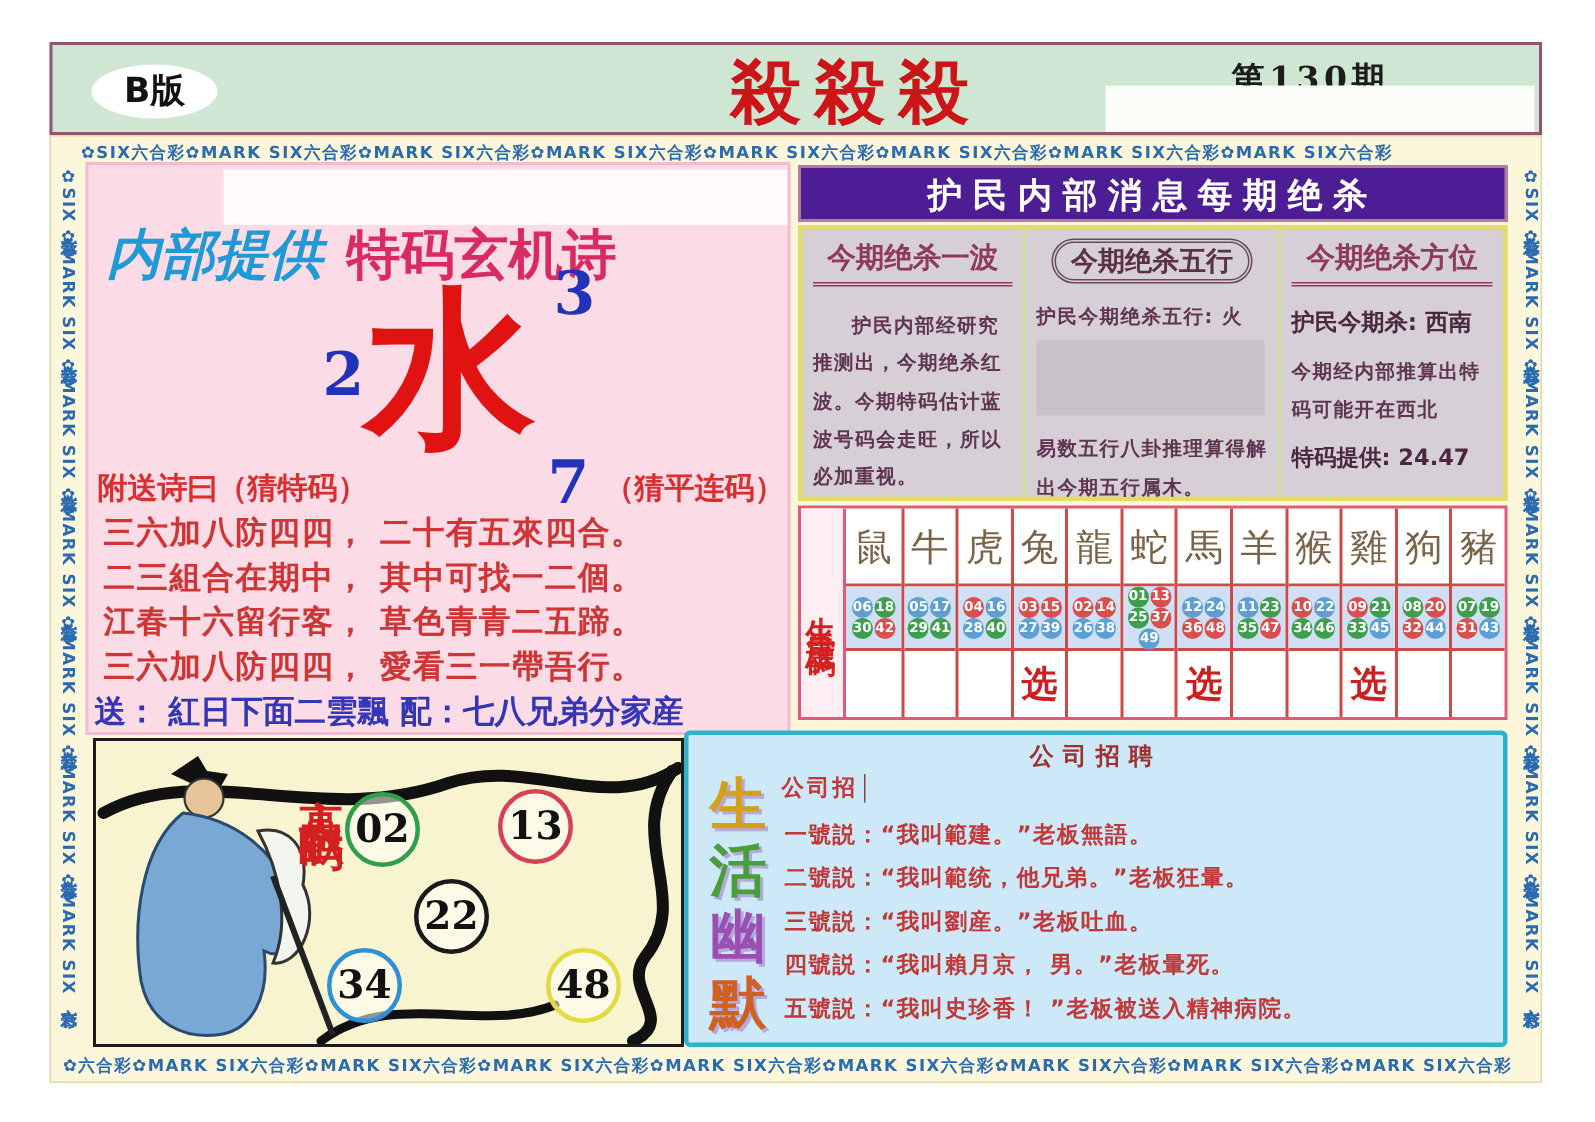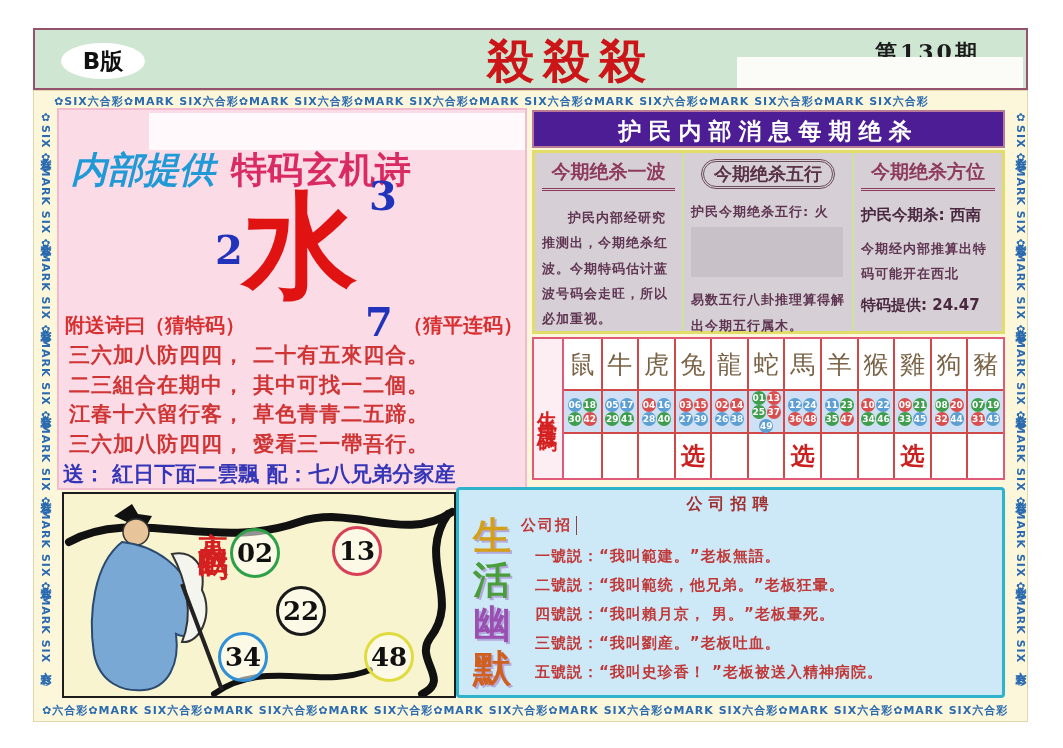--- a/index.html
+++ b/index.html
@@ -7,21 +7,21 @@
         font-family:"DejaVu Sans",sans-serif;}
   #page *{box-sizing:border-box;}
   .abs{position:absolute;}
 
   
   #header-band{left:33px;top:28px;width:995px;height:62px;background:#cfe7d2;border:2px solid #96536e;}
   #edition-badge{position:absolute;left:26px;top:13px;width:84px;height:36px;background:#ffffff;
        border-radius:50%;text-align:center;line-height:36px;font-size:23px;font-weight:bold;color:#111;}
   #page-title{position:absolute;left:452px;top:0px;font-size:47px;font-weight:bold;color:#cc1518;
        letter-spacing:9px;font-family:"DejaVu Serif",serif;}
-  #issue-number{position:absolute;left:840px;top:8px;font-size:22px;font-weight:bold;color:#1c1c1c;
+  #issue-number{position:absolute;left:786px;top:8px;font-size:22px;font-weight:bold;color:#1c1c1c;
        letter-spacing:3px;font-family:"DejaVu Serif",serif;}
   #band-blank-box{position:absolute;left:702px;top:27px;width:286px;height:31px;background:#fbfbf8;}
 
   
   #frame{left:33px;top:90px;width:995px;height:632px;background:#fcf7da;border:1px solid #e0d8ac;}
   .bstrip{position:absolute;color:#2a6ab0;font-size:11px;letter-spacing:1px;white-space:nowrap;
        overflow:hidden;font-weight:bold;}
   #bstrip-top{left:20px;top:3px;width:955px;height:16px;}
   #bstrip-bottom{left:8px;top:612px;width:975px;height:16px;}
   #bstrip-left{left:2px;top:20px;width:16px;height:590px;writing-mode:vertical-rl;}
@@ -101,21 +101,21 @@
        color:#a03030;letter-spacing:6px;}
   #rb-side{position:absolute;left:10px;top:24px;width:46px;}
   .deco-char{font-size:38px;font-weight:bold;font-family:"DejaVu Serif",serif;line-height:44px;text-align:center;
        text-shadow:2px 2px 0 rgba(150,90,190,.45);}
   .deco-c0{color:#d4a017;}
   .deco-c1{color:#4a9e3a;}
   .deco-c2{color:#9a50b0;}
   .deco-c3{color:#d06020;}
   #rb-intro{position:absolute;left:62px;top:26px;font-size:15px;font-weight:bold;color:#c03838;
        letter-spacing:2px;border-right:1px solid #884444;padding-right:4px;}
-  #rb-lines{position:absolute;left:76px;top:52px;right:8px;}
+  #rb-lines{position:absolute;left:64px;top:52px;right:8px;}
   .rb-line{font-size:15px;font-weight:bold;color:#c03838;line-height:29px;letter-spacing:1px;white-space:nowrap;}
 </style>
 </head>
 <body>
 
 <div id="page">
 
   <div id="header-band" class="abs">
     <div id="edition-badge">B版</div>
     <div id="page-title">殺殺殺</div>
@@ -329,19 +329,19 @@
     <div id="rb-side">
         <div class="deco-char deco-c0">生</div>
         <div class="deco-char deco-c1">活</div>
         <div class="deco-char deco-c2">幽</div>
         <div class="deco-char deco-c3">默</div>
       </div>
     <div id="rb-intro">公司招</div>
     <div id="rb-lines">
         <div class="rb-line">一號説：“我叫範建。”老板無語。</div>
         <div class="rb-line">二號説：“我叫範统，他兄弟。”老板狂暈。</div>
+        <div class="rb-line">三號説：“我叫劉産。”老板吐血。</div>
         <div class="rb-line">四號説：“我叫賴月京， 男。”老板暈死。</div>
-        <div class="rb-line">三號説：“我叫劉産。”老板吐血。</div>
         <div class="rb-line">五號説：“我叫史珍香！ ”老板被送入精神病院。</div>
       </div>
   </div>
 
 </div>
 
 </body></html>

